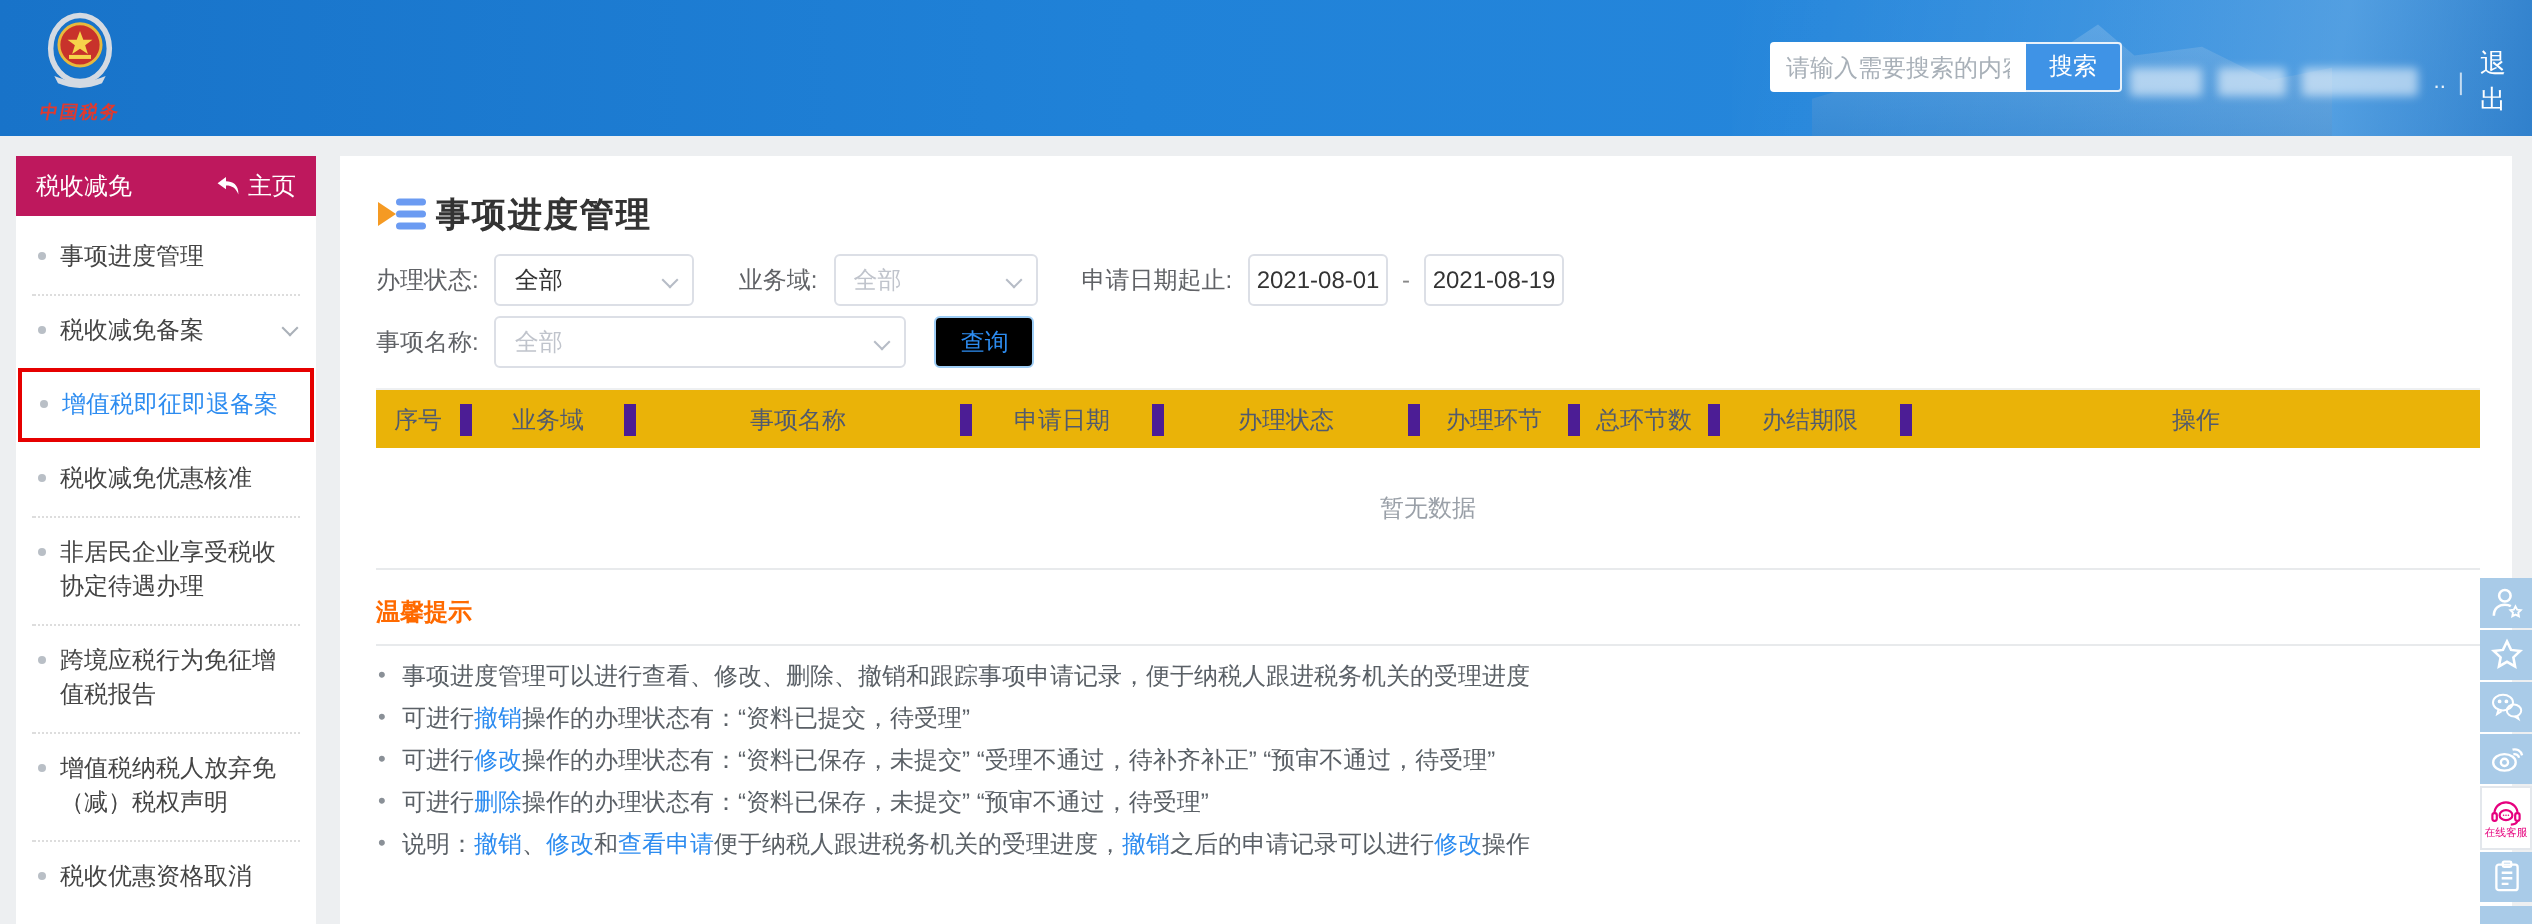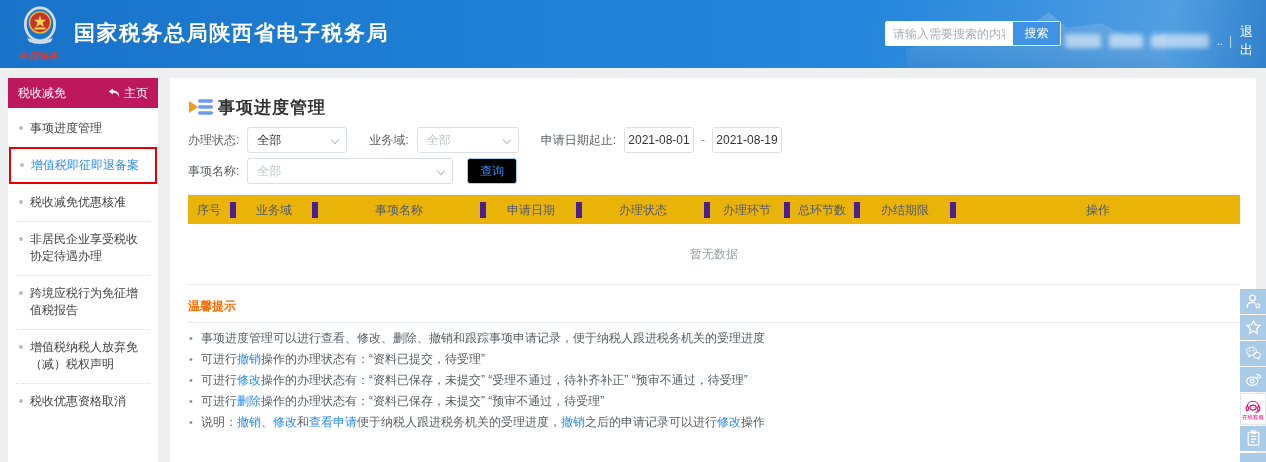--- a/index.html
+++ b/index.html
@@ -92,21 +92,20 @@
     <svg width="44" height="44" viewBox="0 0 48 48">
       <ellipse cx="24" cy="21" rx="16" ry="18" fill="none" stroke="#d4dae2" stroke-width="3"></ellipse>
       <circle cx="24" cy="19" r="11.5" fill="#c8322b" stroke="#e8b93c" stroke-width="1.6"></circle>
       <polygon points="24,11.5 25.8,16.2 30.8,16.2 26.8,19.2 28.3,24 24,21.2 19.7,24 21.2,19.2 17.2,16.2 22.2,16.2" fill="#f6d44a"></polygon>
       <rect x="18" y="24.5" width="12" height="2.2" fill="#f6d44a"></rect>
       <path d="M10 36 Q24 42 38 36 L36 40 Q24 45 12 40 Z" fill="#d4dae2"></path>
     </svg>
     <div class="logo-caption">中国税务</div>
   </div>
 
-  <div class="banner-title">国家税务总局陕西省电子税务局</div>
 
   <div class="search-group">
     <input class="search-input" placeholder="请输入需要搜索的内容" style="">
     <button class="search-btn">搜索</button>
   </div>
 
   <div class="user-area">
     <span class="blur-chip chip1"></span>
     <span class="blur-chip chip2"></span>
     <span class="blur-chip chip3"></span>
@@ -121,20 +120,21 @@
     <span>税收减免</span>
     <span class="side-home">
       <svg width="12" height="10" viewBox="0 0 12 10">
         <path d="M5 0.5 L0.8 3.6 L5 6.6 L5 4.7 C8 4.7 10 6 11.2 9.2 C11.4 4.2 8.2 2.6 5 2.6 Z" fill="#fff"></path>
       </svg>
       <span>主页</span>
     </span>
   </div>
   <div class="side-menu">
       <div class="side-item"><span class="dot"></span><span>事项进度管理</span></div>
+      <div class="side-item"><span class="dot"></span><span>税收减免备案</span><span class="chev"></span></div>
       <div class="side-item active"><span class="dot"></span><span>增值税即征即退备案</span></div>
       <div class="side-item"><span class="dot"></span><span>税收减免优惠核准</span></div>
       <div class="side-item"><span class="dot"></span><span>非居民企业享受税收协定待遇办理</span></div>
       <div class="side-item"><span class="dot"></span><span>跨境应税行为免征增值税报告</span></div>
       <div class="side-item"><span class="dot"></span><span>增值税纳税人放弃免（减）税权声明</span></div>
       <div class="side-item"><span class="dot"></span><span>税收优惠资格取消</span></div>
     </div>
 </div>
 
 <div class="card">

